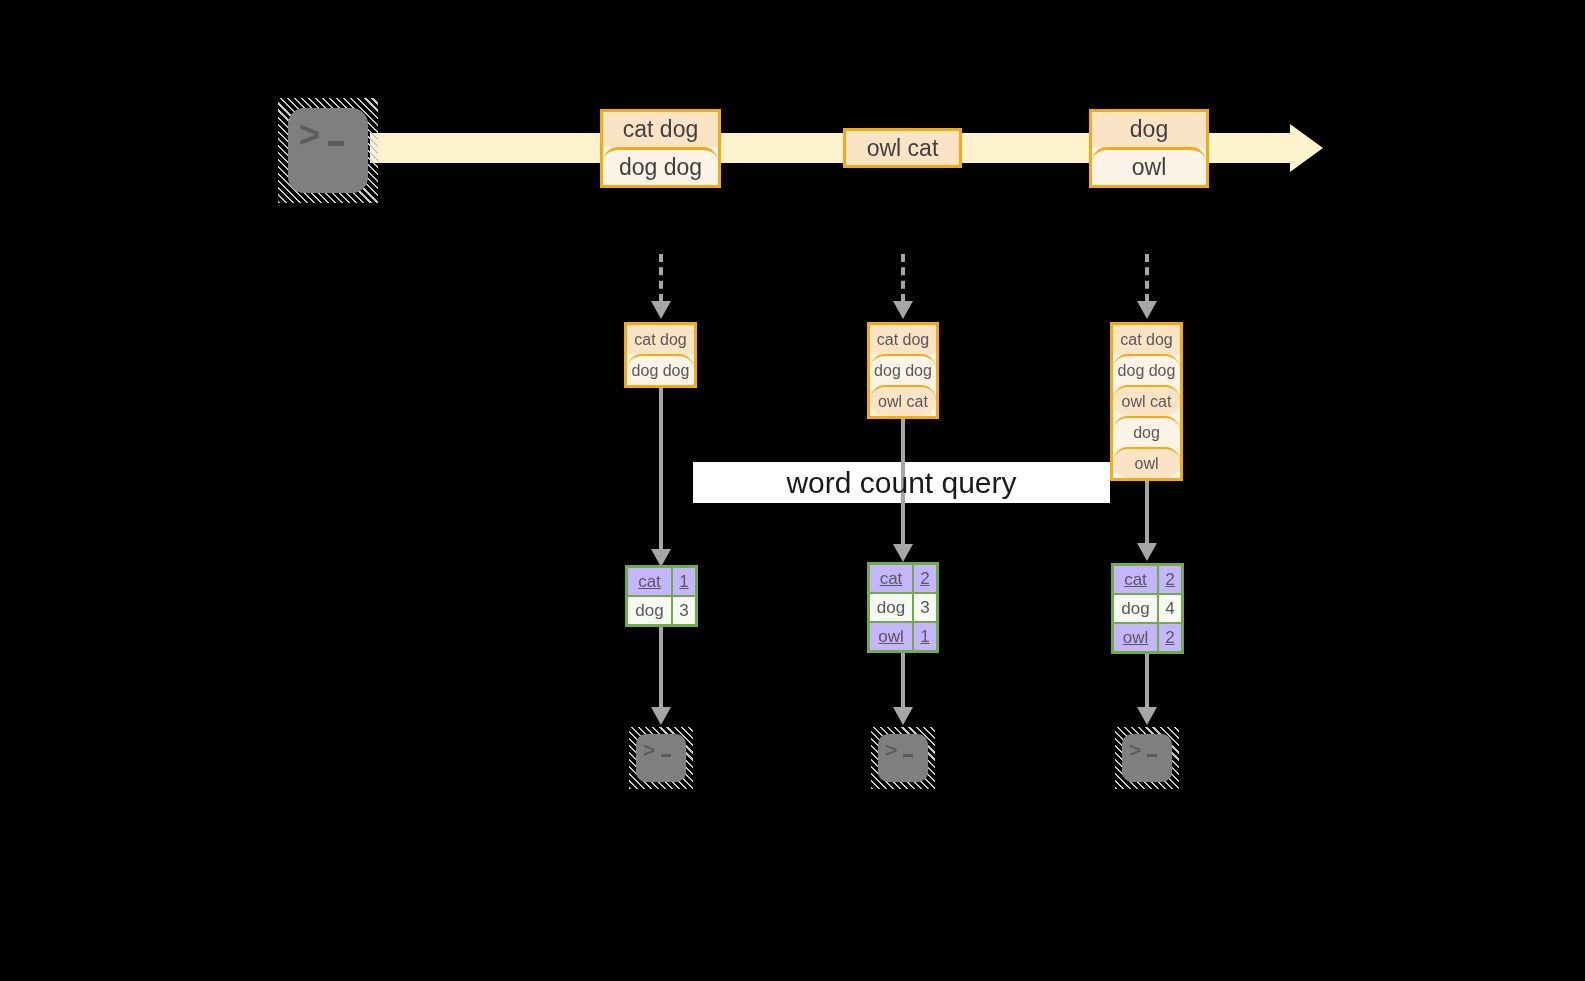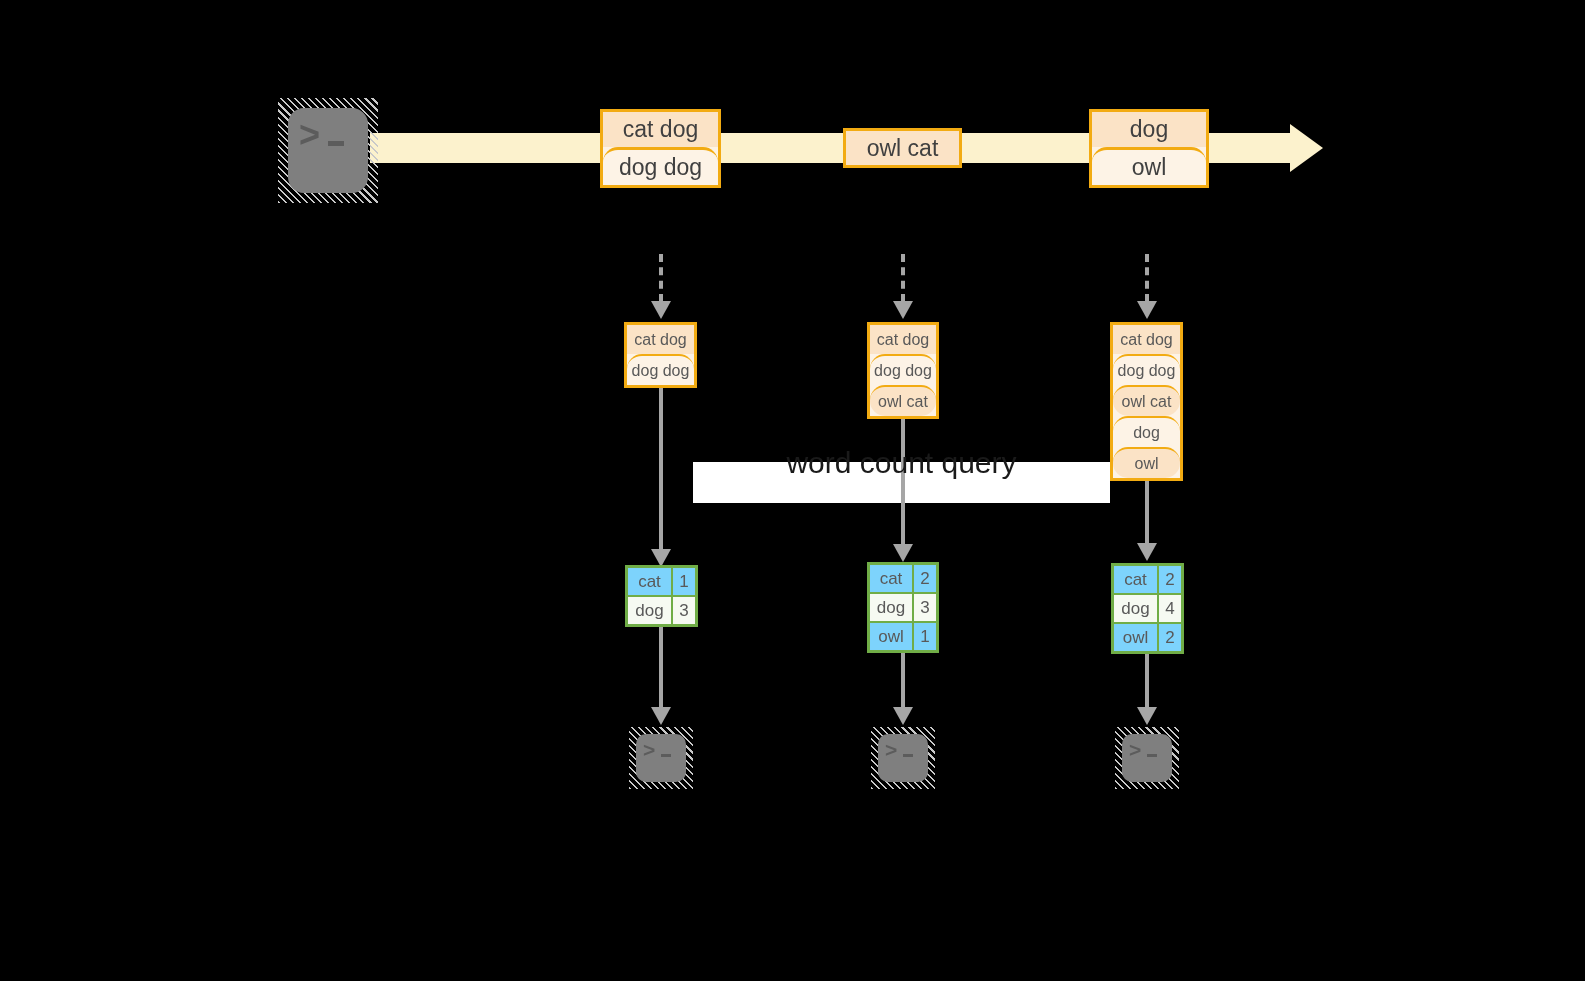--- a/index.html
+++ b/index.html
@@ -30,32 +30,32 @@
   .batch1cell .orow{height:34px;font-size:23px;}
   .orow + .orow{border-top:3px solid #F2AB12;border-radius:15px;}
   .stack .orow{height:29px;font-size:16px;color:#595959;}
   .stack .orow + .orow{border-top:2px solid #F2AB12;}
   .orow.dark{background:#FBE3C6;}
   .orow.light{background:#FDF3E6;}
   
   .gtable{position:absolute;border:3px solid #70AD47;box-sizing:border-box;z-index:3;background:#F6FAF2;}
   .grow{display:flex;height:27px;font-size:17px;color:#595959;}
   .grow + .grow{border-top:2px solid #70AD47;}
-  .grow.dark{background:#7dd3fc;}
+  .grow.dark{background:#c4b5fd;text-decoration:underline;}
   .grow.light{background:#F6FAF2;}
   .gword{flex:1;display:flex;align-items:center;justify-content:center;}
   .gcount{width:22px;display:flex;align-items:center;justify-content:center;border-left:2px solid #70AD47;}
   
   .vline{position:absolute;width:4px;background:#A6A6A6;z-index:2;}
   .vdash{position:absolute;width:0;border-left:4px dashed #A6A6A6;z-index:2;}
   .ahead{position:absolute;width:0;height:0;z-index:2;
     border-left:10px solid transparent;border-right:10px solid transparent;border-top:18px solid #A6A6A6;}
   
   .query-bg{position:absolute;left:693px;top:462px;width:417px;height:41px;background:#ffffff;z-index:1;}
-  .query-text{position:absolute;left:693px;top:442px;width:417px;height:41px;z-index:4;
+  .query-text{position:absolute;left:693px;top:462px;width:417px;height:41px;z-index:4;
     display:flex;align-items:center;justify-content:center;font-size:30px;color:#1a1a1a;}
 </style>
 </head>
 <body>
 
 <div class="canvas">
 
   <div class="band"></div>
   <div class="band-head"></div>
 

